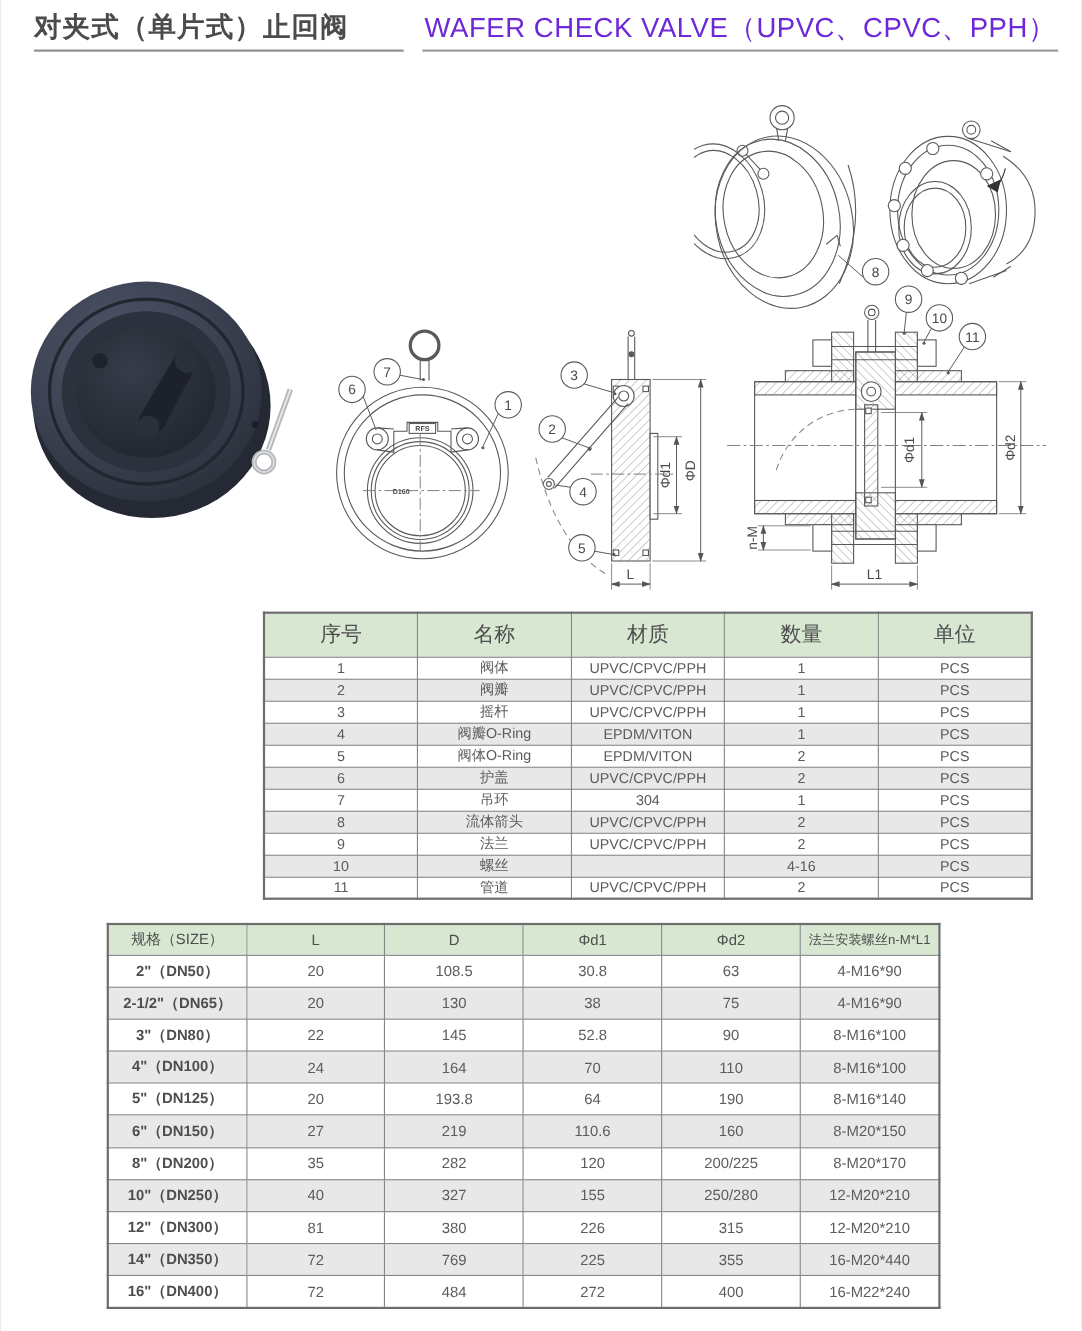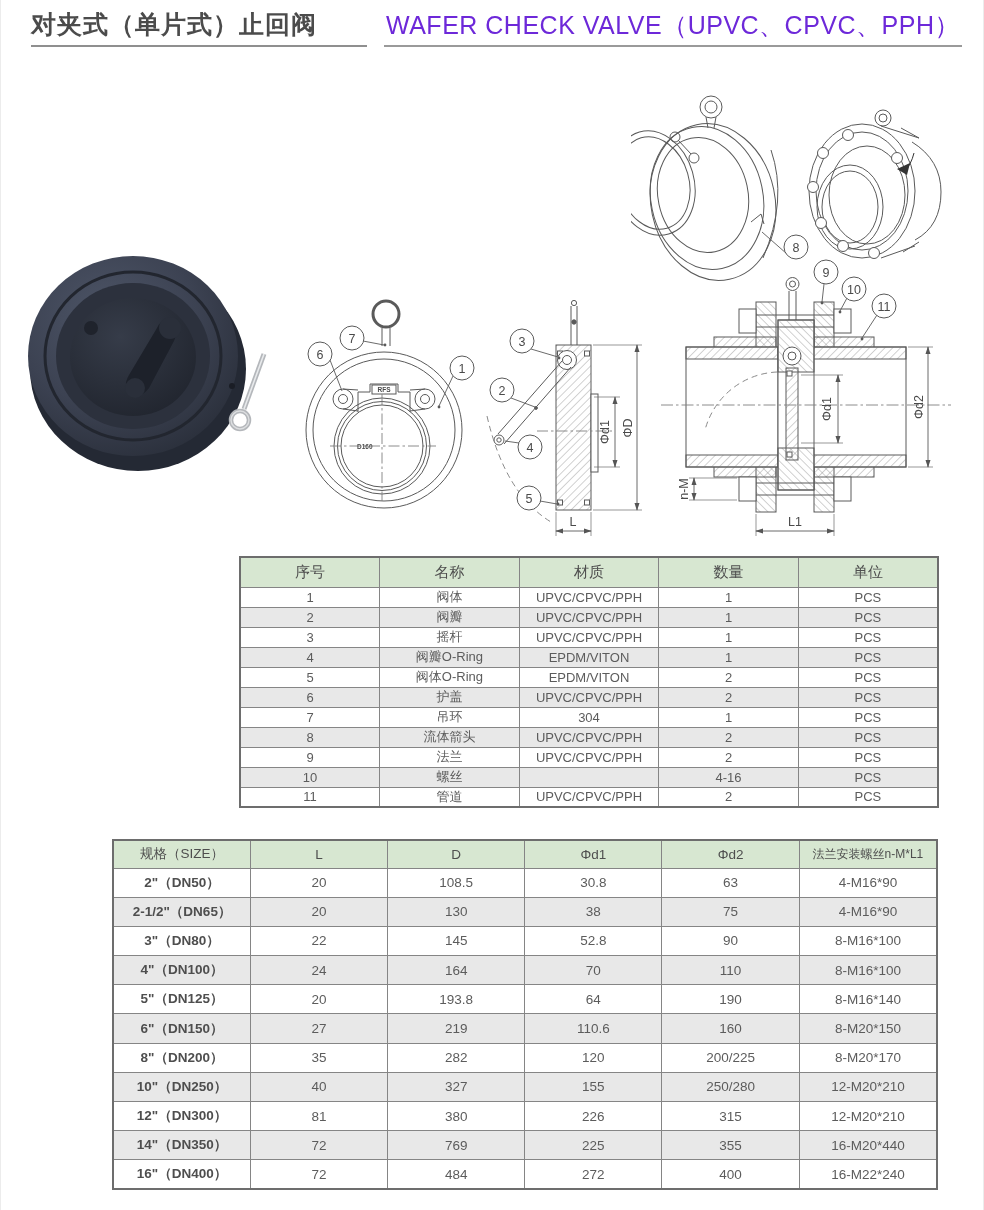--- a/index.html
+++ b/index.html
@@ -28,23 +28,23 @@
   .dim-t{font-size:12.5px;fill:#4a4a4a;text-anchor:middle;}
   .ldr{stroke:#5a5a5a;stroke-width:0.9;fill:none;}
 
   
   table{border-collapse:collapse;table-layout:fixed;position:absolute;background:#fff;}
   th,td{border:1px solid #858585;text-align:center;vertical-align:middle;
         padding:0 2px;overflow:hidden;white-space:nowrap;}
   thead th{background:#d7e7d1;font-weight:normal;color:#4e4e4e;}
   tbody tr:nth-child(even) td{background:#e8e8e8;}
   .parts-table{left:238px;top:556px;width:700px;border:2px solid #6d6d6d;}
-  .parts-table th{height:30px;font-size:15px;}
+  .parts-table th{height:40px;font-size:19px;}
   .parts-table td{height:20px;font-size:13px;color:#5c5c5c;}
-  .size-table{left:111px;top:839px;width:826px;border:2px solid #6d6d6d;}
+  .size-table{left:96px;top:839px;width:758px;border:2px solid #6d6d6d;}
   .size-table th{height:28px;font-size:13.5px;}
   .size-table th:last-child{font-size:12px;}
   .size-table td{height:29.2px;font-size:13.5px;color:#5c5c5c;}
   .size-table td:first-child{font-weight:bold;color:#4e4e4e;}
 </style>
 </head>
 <body>
 
 <div class="page">
 

